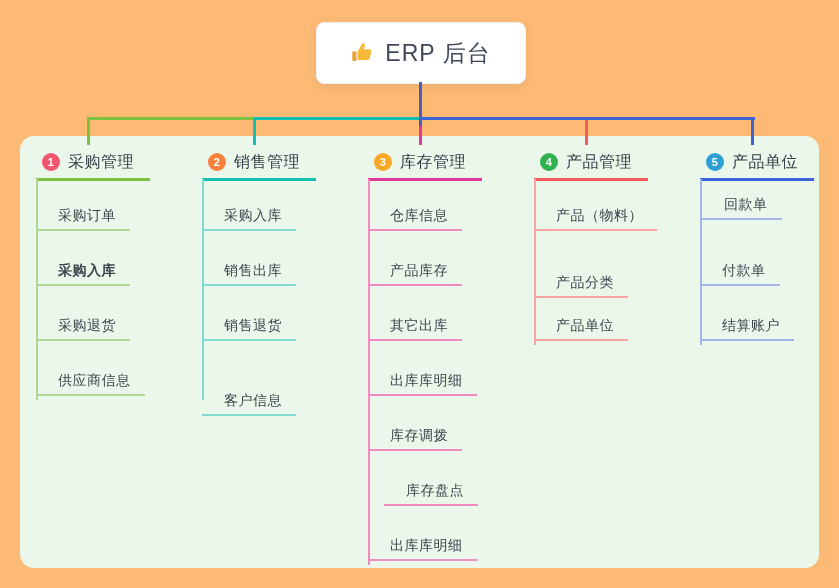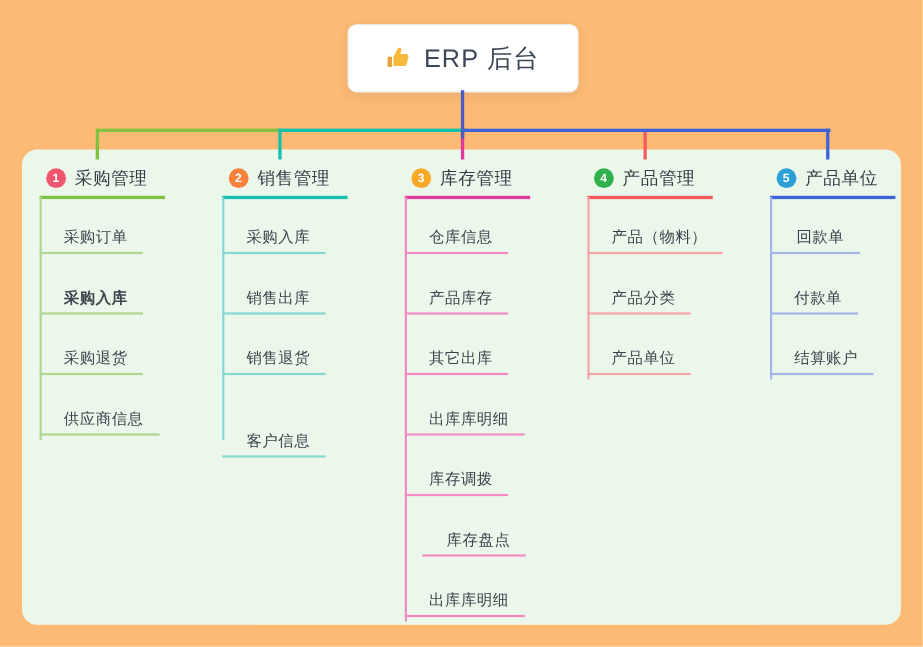--- a/index.html
+++ b/index.html
@@ -99,24 +99,24 @@
       <div class="child-node" style="left: 368px; top: 370px; border-bottom: 2px solid rgb(241, 140, 195);">出库库明细</div>
       <div class="child-node" style="left: 368px; top: 425px; border-bottom: 2px solid rgb(241, 140, 195);">库存调拨</div>
       <div class="child-node" style="left: 384px; top: 480px; border-bottom: 2px solid rgb(241, 140, 195);">库存盘点</div>
       <div class="child-node" style="left: 368px; top: 535px; border-bottom: 2px solid rgb(241, 140, 195);">出库库明细</div>
       <div class="branch-node" style="left: 534px; top: 146px; border-bottom: 3px solid rgb(246, 91, 91);">
         <span class="badge" style="background:#2fb14e">4</span>
         <span>产品管理</span>
       </div>
       <div class="seg" style="left: 534px; top: 179px; width: 2px; height: 166px; background: rgb(249, 165, 165);"></div>
       <div class="child-node" style="left: 534px; top: 205px; border-bottom: 2px solid rgb(249, 165, 165);">产品（物料）</div>
-      <div class="child-node" style="left: 534px; top: 260px; border-bottom: 2px solid rgb(249, 165, 165);">产品分类</div>
+      <div class="child-node" style="left: 534px; top: 272px; border-bottom: 2px solid rgb(249, 165, 165);">产品分类</div>
       <div class="child-node" style="left: 534px; top: 315px; border-bottom: 2px solid rgb(249, 165, 165);">产品单位</div>
       <div class="branch-node" style="left: 700px; top: 146px; border-bottom: 3px solid rgb(62, 99, 216);">
         <span class="badge" style="background:#2c9fd6">5</span>
         <span>产品单位</span>
       </div>
       <div class="seg" style="left: 700px; top: 179px; width: 2px; height: 166px; background: rgb(162, 182, 232);"></div>
-      <div class="child-node" style="left: 700px; top: 205px; border-bottom: 2px solid rgb(162, 182, 232); padding-left: 24px;">回款单</div>
+      <div class="child-node" style="left: 700px; top: 194px; border-bottom: 2px solid rgb(162, 182, 232); padding-left: 24px;">回款单</div>
       <div class="child-node" style="left: 700px; top: 260px; border-bottom: 2px solid rgb(162, 182, 232);">付款单</div>
       <div class="child-node" style="left: 700px; top: 315px; border-bottom: 2px solid rgb(162, 182, 232);">结算账户</div>
     </div>
 </div>
 
 </body></html>

